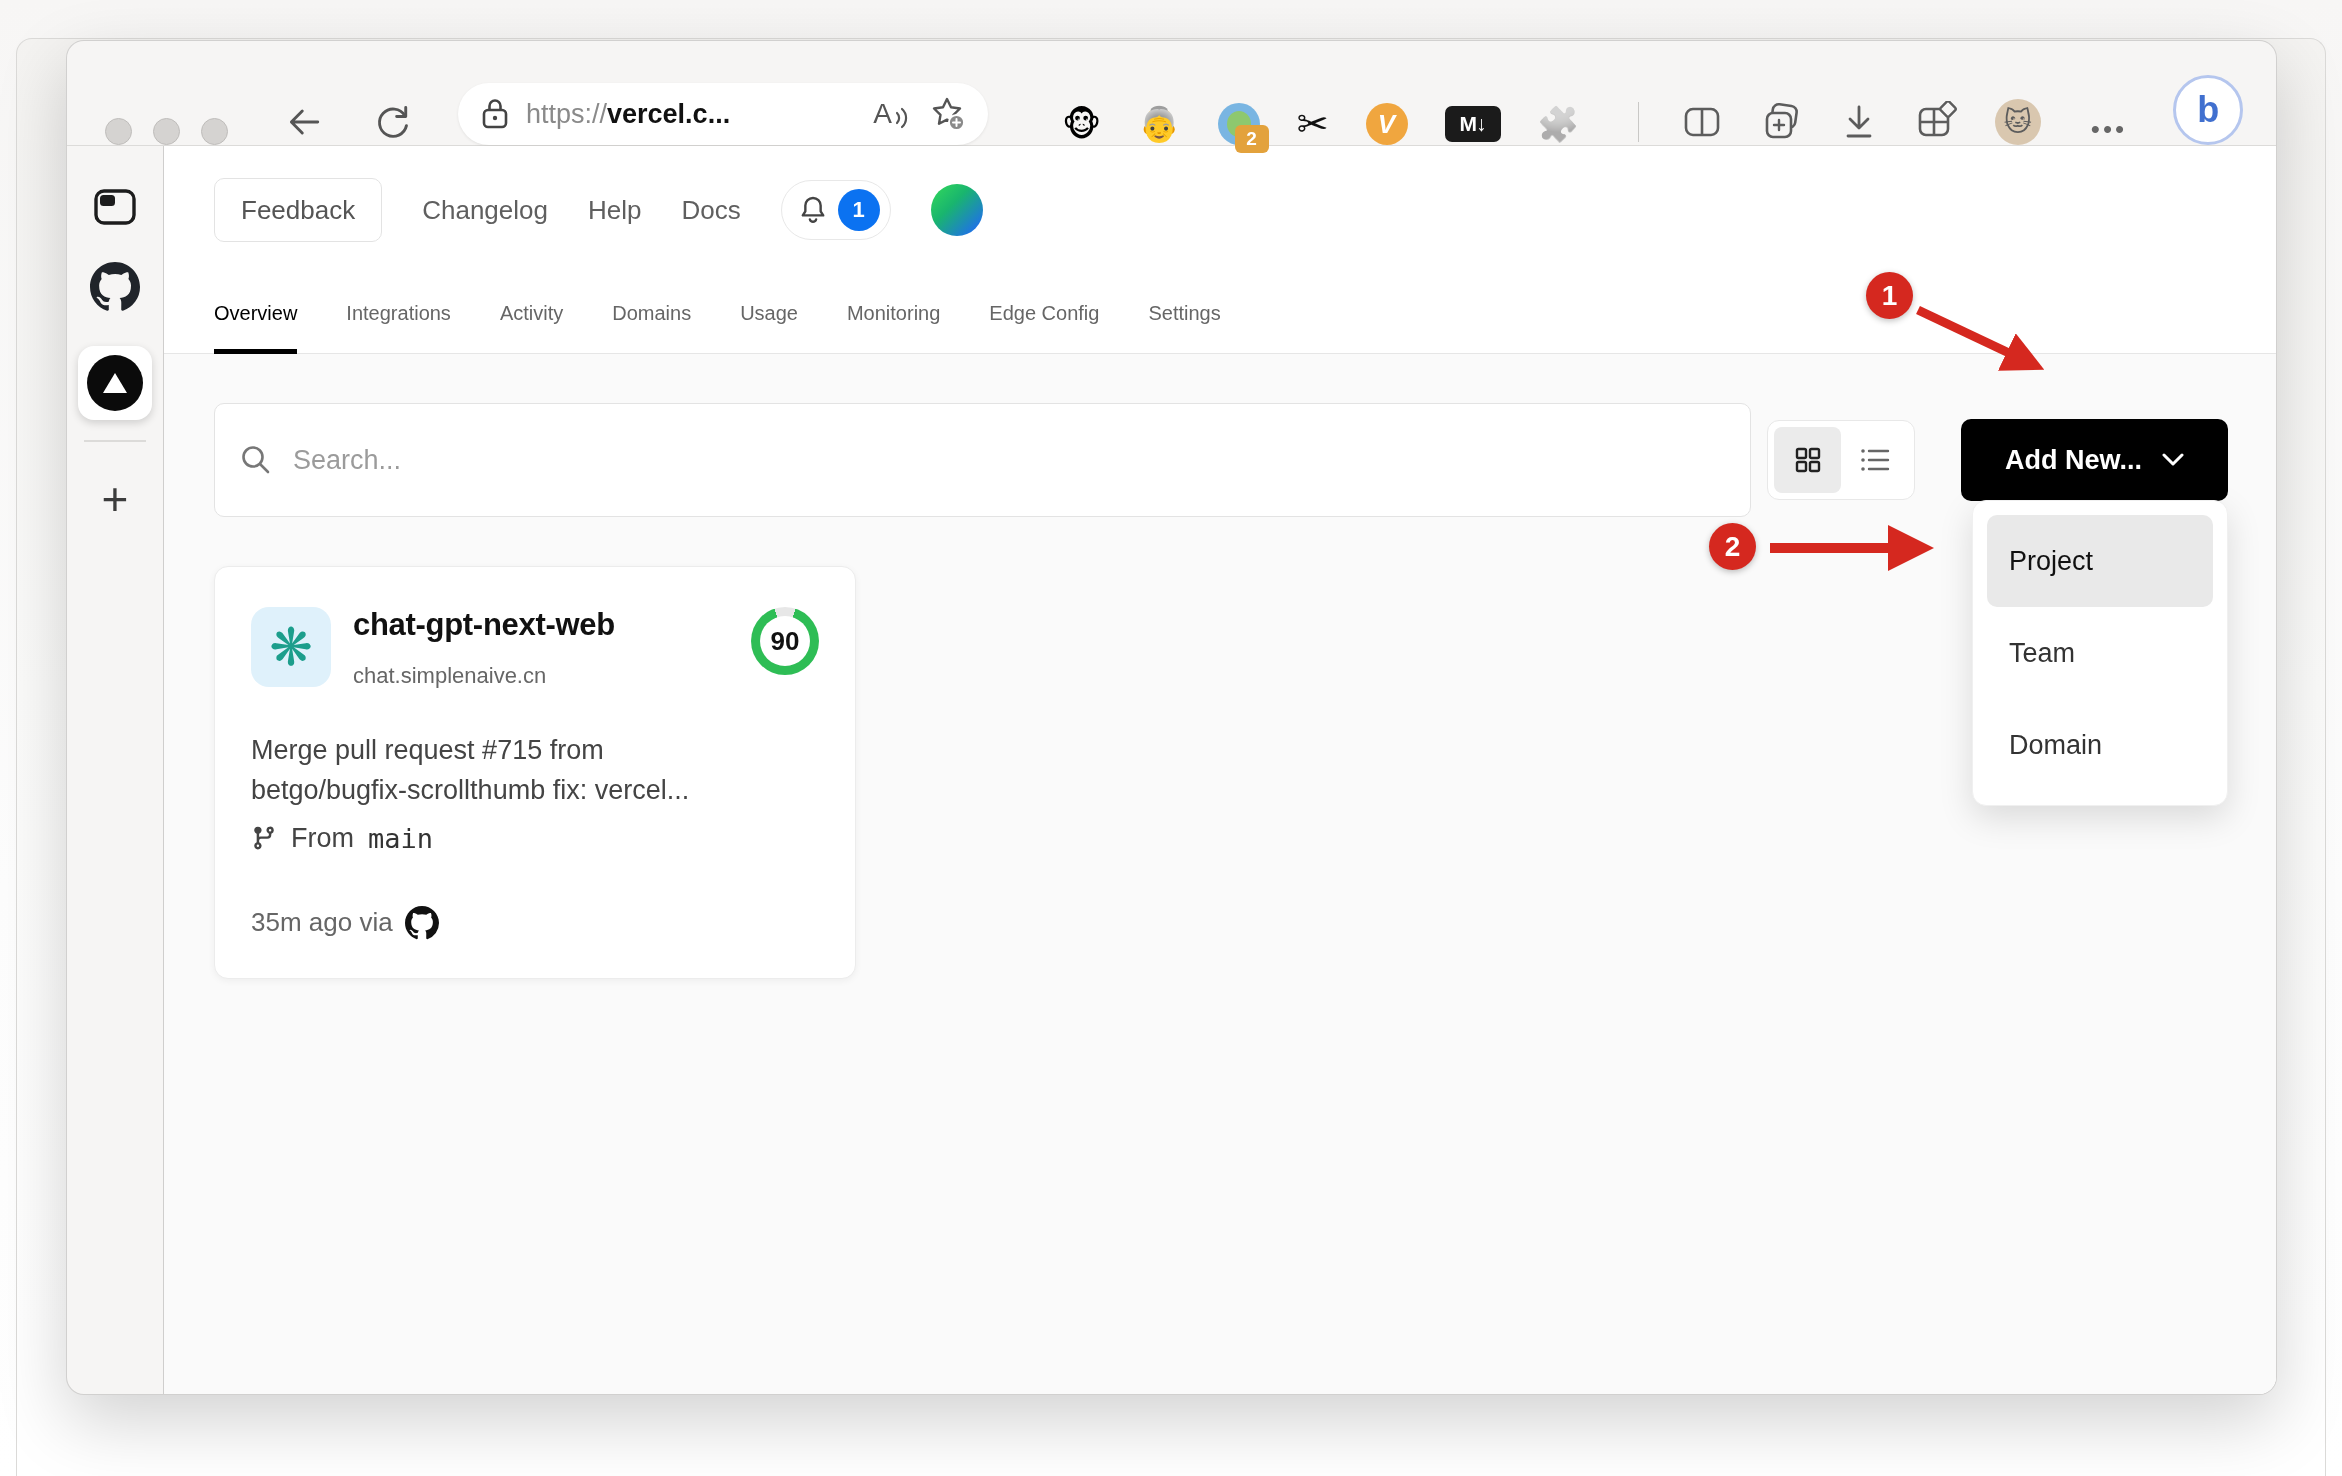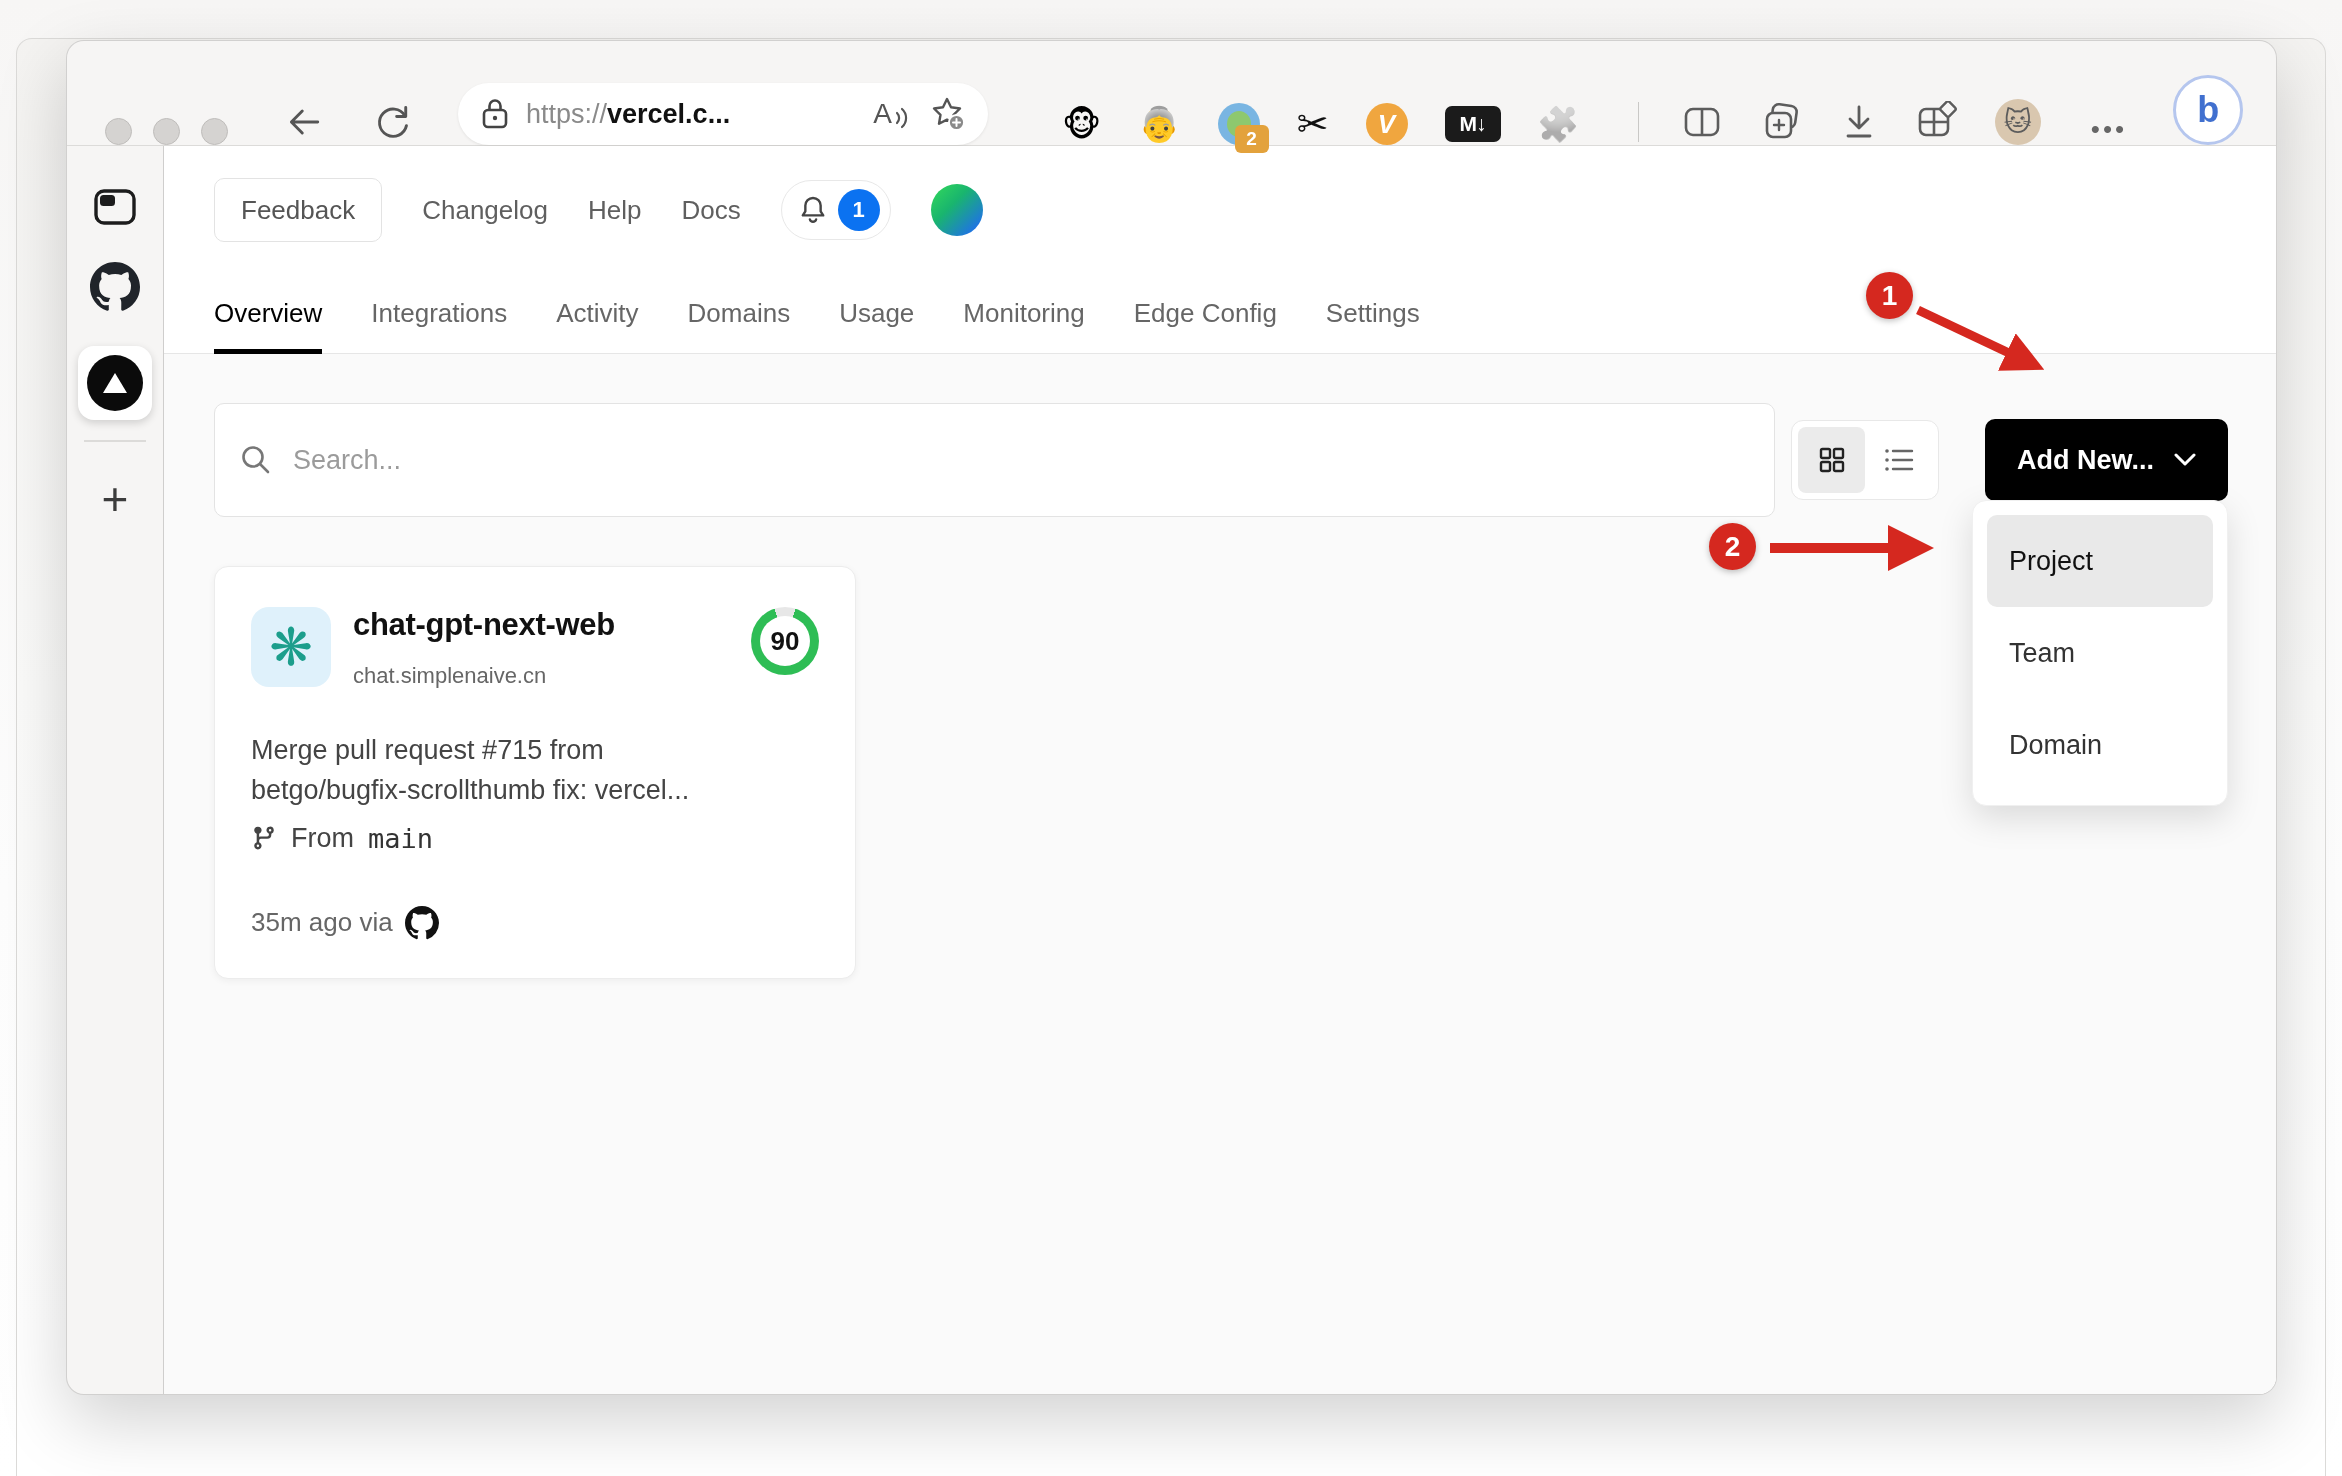--- a/index.html
+++ b/index.html
@@ -65,36 +65,36 @@
   .feedback-btn{height:62px;padding:0 26px;border:1px solid #e3e3e3;border-radius:10px;background:#fff;
     color:#555;font-size:26px;display:flex;align-items:center;}
   .vh-link{font-size:26px;color:#5f5f5f;}
   .bell-pill{height:58px;border:1px solid #e8e8e8;border-radius:999px;background:#fff;display:flex;
     align-items:center;gap:8px;padding:0 10px 0 14px;}
   .notif-badge{width:42px;height:42px;border-radius:50%;background:#0b72f1;color:#fff;font-size:22px;
     font-weight:600;display:flex;align-items:center;justify-content:center;}
   .user-avatar{width:52px;height:52px;border-radius:50%;background:linear-gradient(135deg,#2fd35d 8%,#19b56e 40%,#1f71e8 88%);}
   
   .vtabs{height:79px;flex:0 0 79px;display:flex;align-items:center;gap:49px;padding:0 50px;border-bottom:1px solid #e6e6e6;}
-  .vtab{font-size:26px;color:#666;height:100%;display:flex;align-items:center;position:relative;white-space:nowrap;}
+  .vtab{font-size:20px;color:#666;height:100%;display:flex;align-items:center;position:relative;white-space:nowrap;}
   .vtab.active{color:#000;font-weight:500;}
   .vtab.active::after{content:"";position:absolute;left:0;right:0;bottom:-1px;height:5px;background:#000;}
   
   .vmain{flex:1;background:#fafafa;padding:49px 48px 0 50px;}
   .controls{display:flex;align-items:center;}
   .searchbox{flex:1;height:80px;background:#fff;border:1px solid #e3e3e3;border-radius:10px;
     display:flex;align-items:center;padding:16px 24px;gap:18px;}
   .searchbox input{border:none;outline:none;flex:1;font-size:27px;color:#333;background:transparent;
     font-family:"Liberation Sans","DejaVu Sans",sans-serif;}
   .searchbox input::placeholder{color:#9b9b9b;}
   .viewtoggle{width:148px;height:80px;background:#fff;border:1px solid #e8e8e8;border-radius:12px;
     display:flex;align-items:center;padding:6px;margin-left:16px;box-sizing:border-box;}
   .seg{flex:1;height:100%;display:flex;align-items:center;justify-content:center;border-radius:8px;}
   .seg.active{background:#ebebeb;}
-  .addnew{width:243px;height:82px;margin-left:46px;background:#000;border-radius:10px;color:#fff;
+  .addnew{width:267px;height:82px;margin-left:46px;background:#000;border-radius:10px;color:#fff;
     font-size:27px;font-weight:600;display:flex;align-items:center;justify-content:center;gap:20px;}
   
   .card{margin-top:49px;width:642px;background:#fff;border:1px solid #ececec;border-radius:14px;
     box-shadow:0 2px 7px rgba(0,0,0,.05);padding:40px 36px 38px 36px;box-sizing:border-box;}
   .card-top{display:flex;align-items:flex-start;gap:22px;}
   .proj-icon{width:80px;height:80px;border-radius:18px;background:#dff1fb;display:flex;align-items:center;
     justify-content:center;color:#1c9e8c;font-size:52px;flex:0 0 80px;}
   .proj-name{font-size:31px;font-weight:700;color:#111;letter-spacing:-.3px;}
   .proj-domain{font-size:22px;color:#666;margin-top:20px;}
   .ring{position:relative;width:68px;height:68px;border-radius:50%;margin-left:auto;

